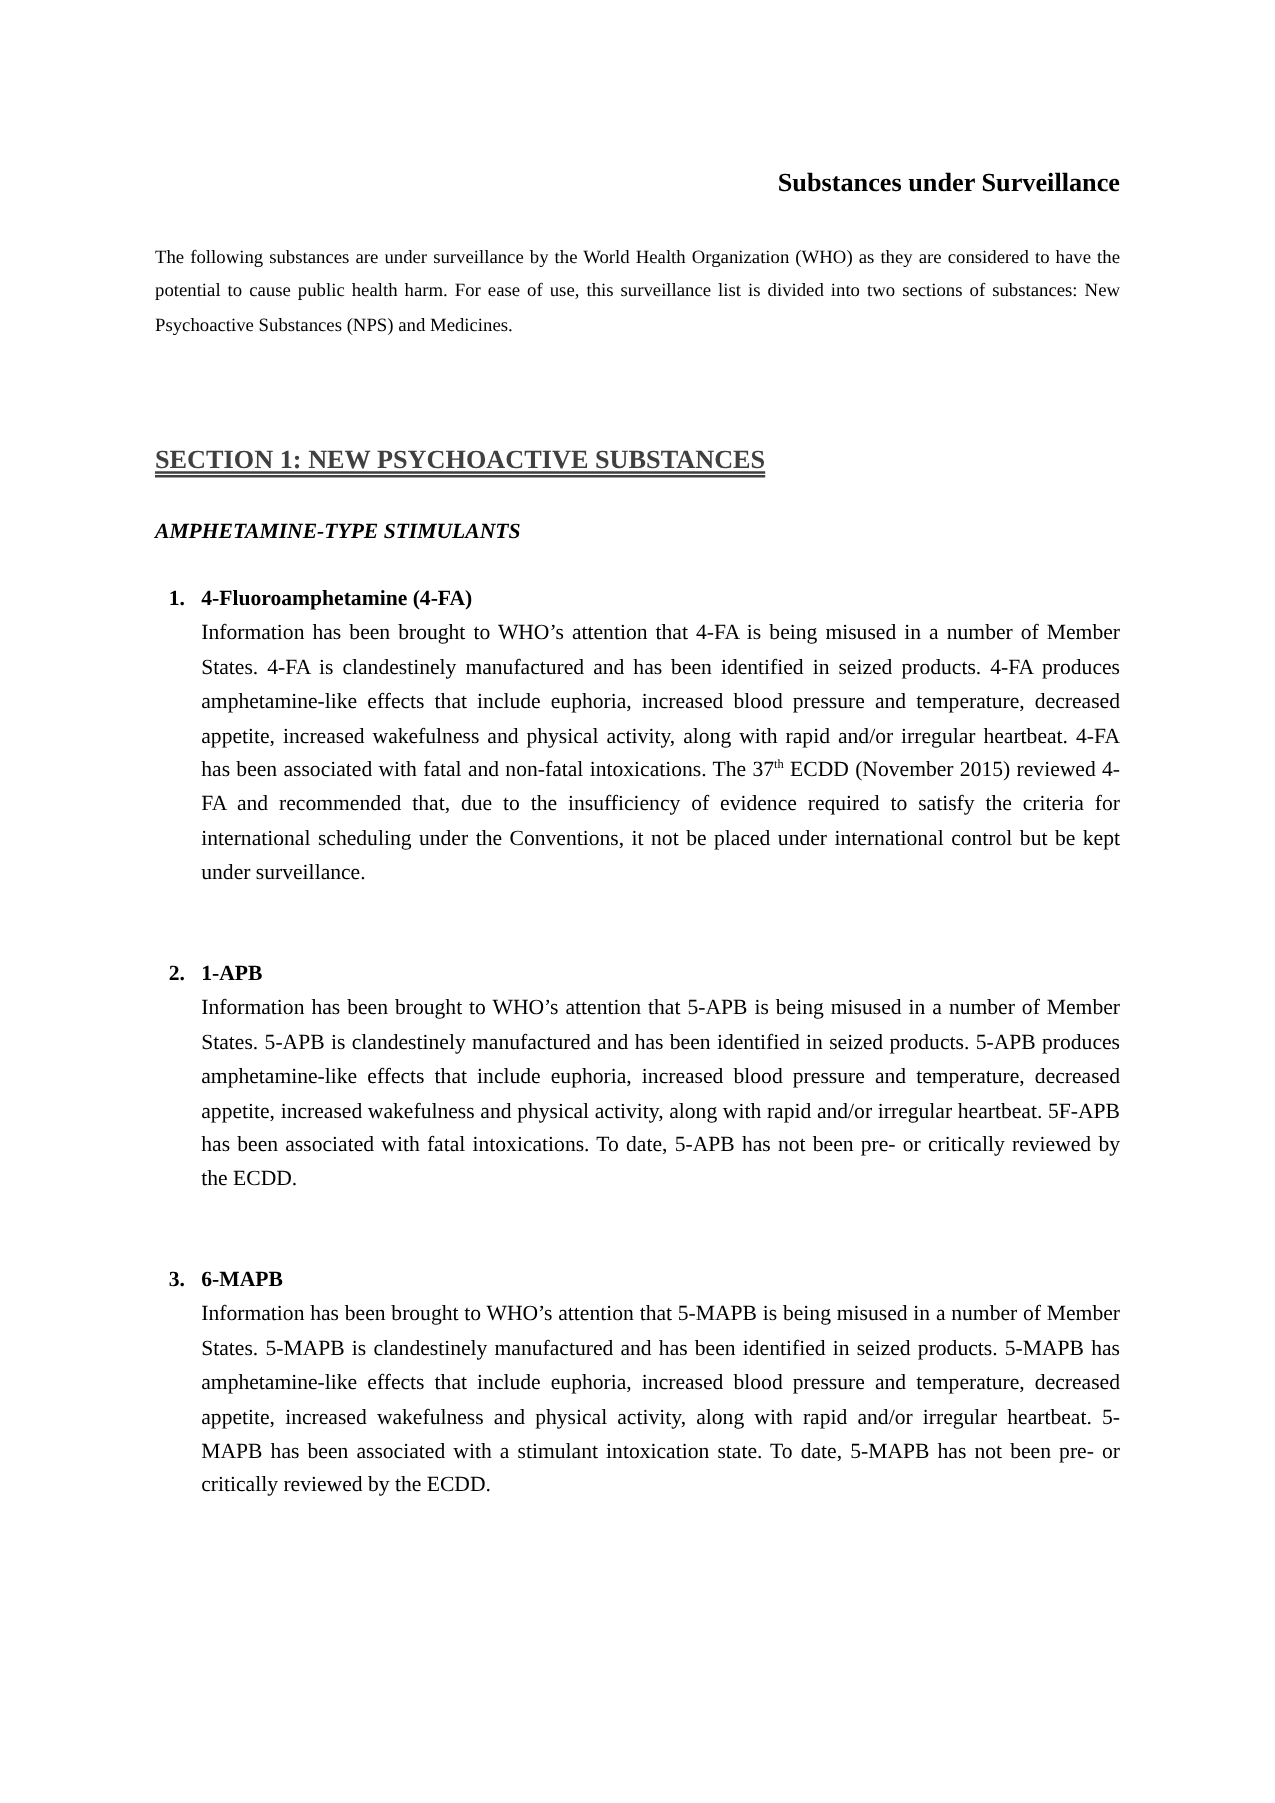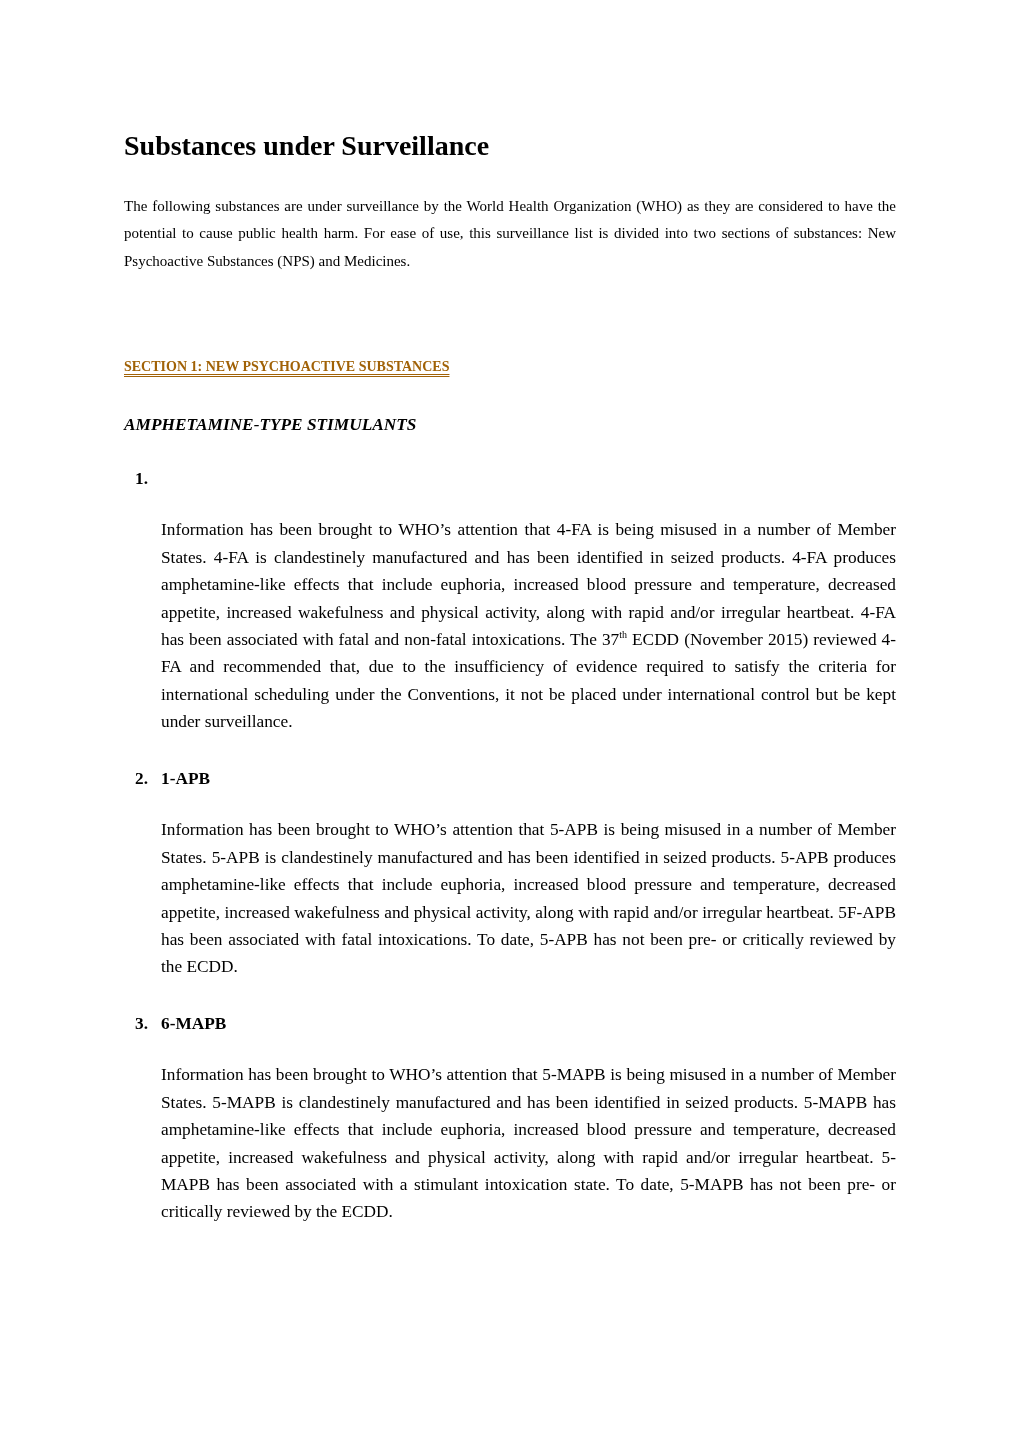--- a/index.html
+++ b/index.html
@@ -19,45 +19,45 @@
       position: absolute;
       left: 124px;
       top: 0;
       width: 772px;
     }
     .doc-title {
       position: absolute;
       top: 124px;
       left: 0;
       width: 772px;
-      text-align: left;
-      font-size: 28px;
+      text-align: right;
+      font-size: 21px;
       font-weight: bold;
       line-height: 44px;
       margin: 0;
     }
     .intro {
       position: absolute;
       top: 193px;
       left: 0;
       width: 772px;
       font-size: 15px;
       line-height: 27.4px;
       text-align: justify;
       margin: 0;
     }
     .section-heading {
       position: absolute;
       top: 352px;
       left: 0;
       margin: 0;
-      font-size: 14px;
+      font-size: 21px;
       font-weight: bold;
       line-height: 30px;
-      color: #a16207;
+      color: #404040;
       text-decoration: underline double;
       text-underline-offset: 3px;
       text-align: right;
     }
     .subsection-heading {
       position: absolute;
       top: 411px;
       left: 0;
       margin: 0;
       font-size: 17.3px;
@@ -86,21 +86,20 @@
     .item-number span { display: inline-block; width: 26px; text-align: left; }
     .item-title {
       margin-left: 0;
     }
     .item-body {
       margin-left: 37px;
       width: 735px;
       font-size: 17.3px;
       line-height: 27.4px;
       text-align: justify;
-      margin-top: 24px;
     }
     sup {
       font-size: 10px;
       line-height: 0;
       vertical-align: super;
     }
   </style>
 </head>
 <body>
 
@@ -110,20 +109,21 @@
 
   <p class="intro">The following substances are under surveillance by the World Health Organization (WHO) as they are considered to have the potential to cause public health harm. For ease of use, this surveillance list is divided into two sections of substances: New Psychoactive Substances (NPS) and Medicines.</p>
 
   <h2 class="section-heading">SECTION 1: NEW PSYCHOACTIVE SUBSTANCES</h2>
 
   <h3 class="subsection-heading">AMPHETAMINE-TYPE STIMULANTS</h3>
 
   <div class="item" style="top: 465px;">
     <div class="item-header">
       <div class="item-number"><span>1.</span></div>
+      <div class="item-title">4-Fluoroamphetamine (4-FA)</div>
     </div>
     <div class="item-body"><span>Information has been brought to WHO’s attention that 4-FA is being misused in a number of Member States. 4-FA is clandestinely manufactured and has been identified in seized products. 4-FA produces amphetamine-like effects that include euphoria, increased blood pressure and temperature, decreased appetite, increased wakefulness and physical activity, along with rapid and/or irregular heartbeat. 4-FA has been associated with fatal and non-fatal intoxications. The 37</span><sup>th</sup><span> ECDD (November 2015) reviewed 4-FA and recommended that, due to the insufficiency of evidence required to satisfy the criteria for international scheduling under the Conventions, it not be placed under international control but be kept under surveillance.</span></div>
   </div>
 
   <div class="item" style="top: 765px;">
     <div class="item-header">
       <div class="item-number"><span>2.</span></div>
       <div class="item-title">1-APB</div>
     </div>
     <div class="item-body">Information has been brought to WHO’s attention that 5-APB is being misused in a number of Member States. 5-APB is clandestinely manufactured and has been identified in seized products. 5-APB produces amphetamine-like effects that include euphoria, increased blood pressure and temperature, decreased appetite, increased wakefulness and physical activity, along with rapid and/or irregular heartbeat. 5F-APB has been associated with fatal intoxications. To date, 5-APB has not been pre- or critically reviewed by the ECDD.</div>

